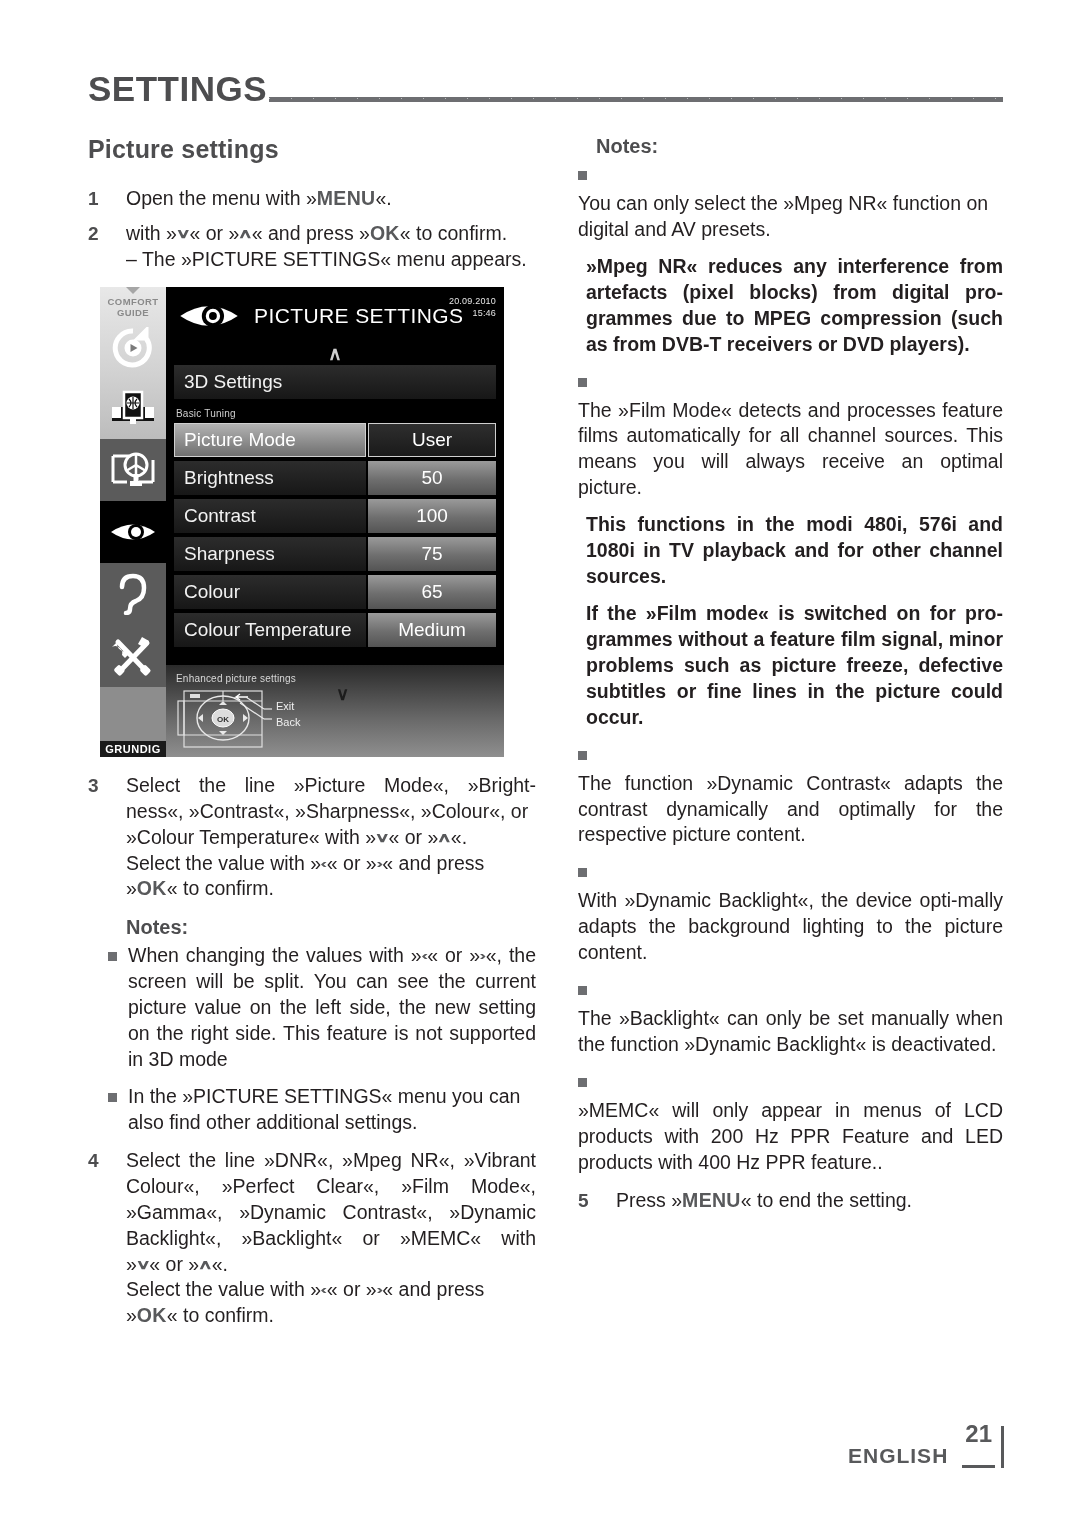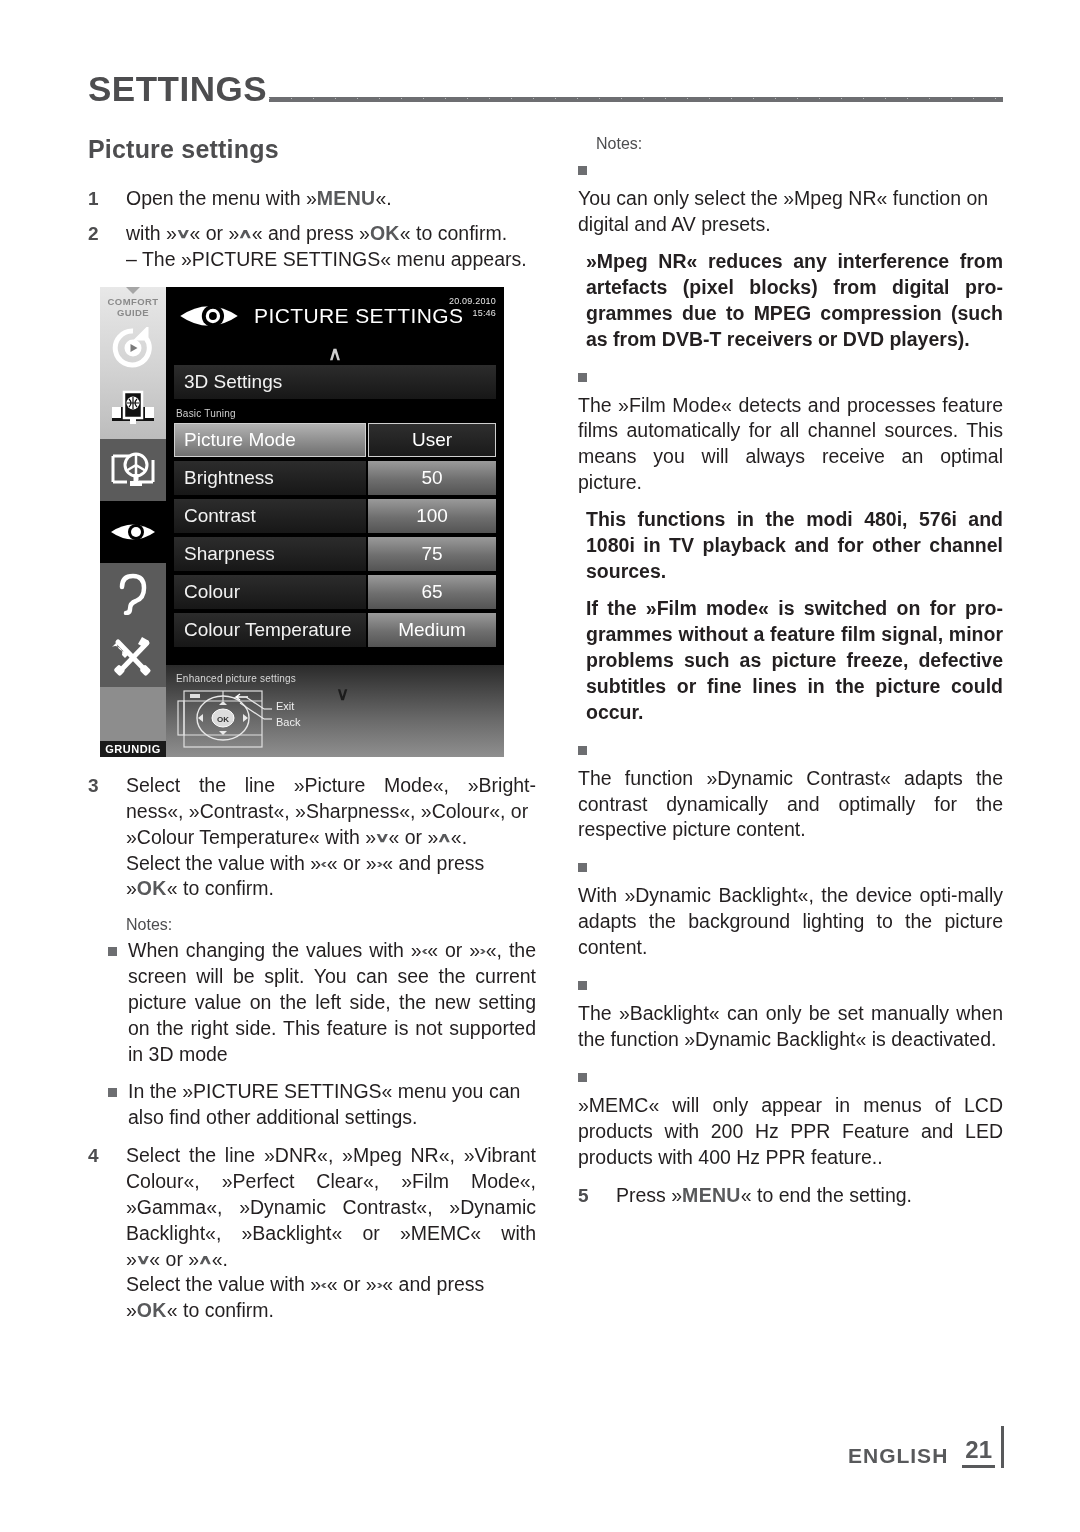--- a/index.html
+++ b/index.html
@@ -93,22 +93,22 @@
     font-size: 19px;
     color: #4d4d4f;
   }
   .step-body {
     flex: 1 1 auto;
   }
   .justify { text-align: justify; }
 
   
   .notes-head {
-    font-size: 16px;
-    font-weight: normal;
+    font-size: 20px;
+    font-weight: bold;
     color: #4d4d4f;
     margin: 14px 0 4px 38px;
   }
   .notes-head.right-col { margin-left: 18px; }
 
   .note {
     display: flex;
     margin: 0 0 11px 20px;
     font-size: 19.5px;
     line-height: 1.33;
@@ -341,21 +341,21 @@
     font-weight: bold;
     color: #58595b;
     letter-spacing: 1px;
   }
   .footer-page {
     font-size: 24px;
     font-weight: bold;
     color: #58595b;
     margin-left: 14px;
     border-bottom: 3px solid #58595b;
-    padding: 0 3px 3px 3px;
+    padding: 0 3px 19px 3px;
     line-height: 1;
   }
   .footer-bar {
     width: 3px;
     height: 42px;
     background: #58595b;
     margin-left: 6px;
   }
 </style>
 </head>

